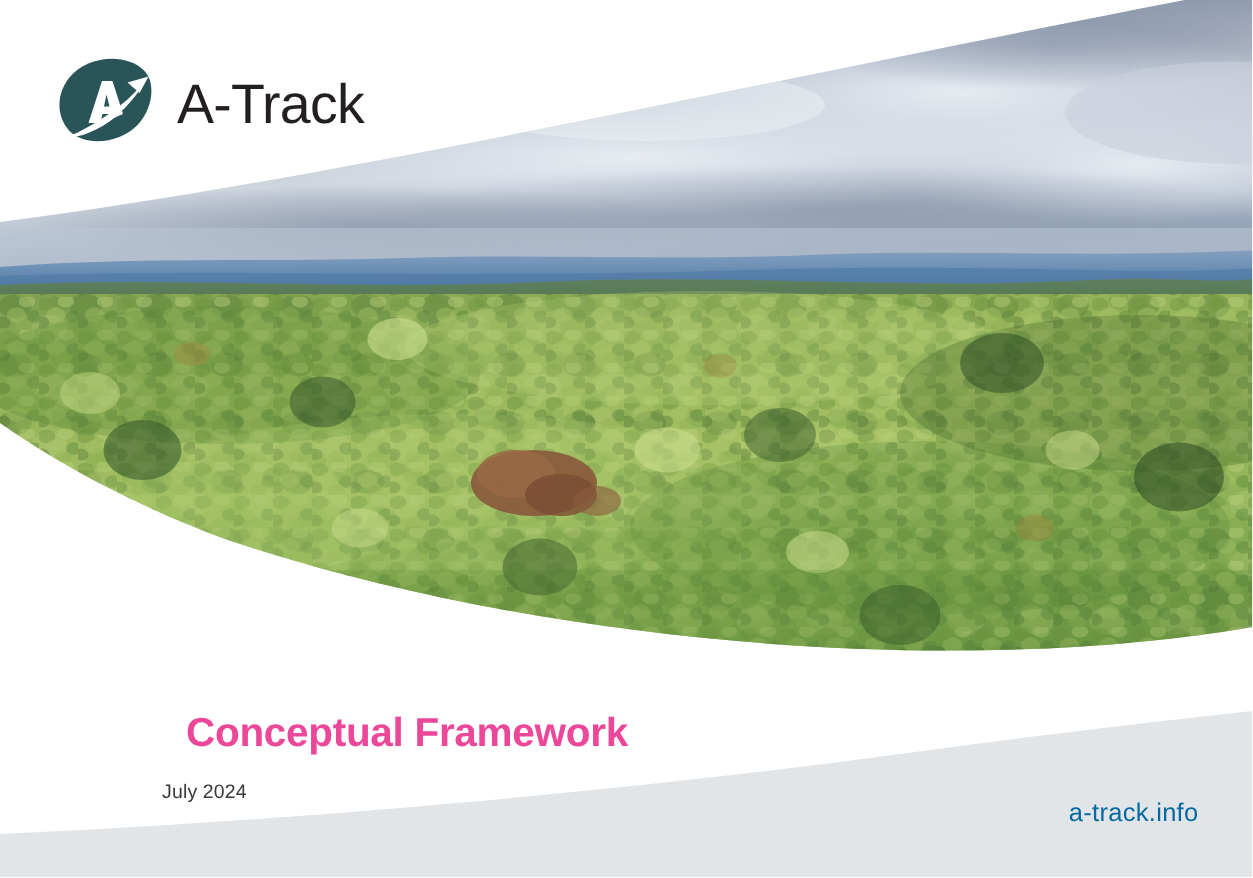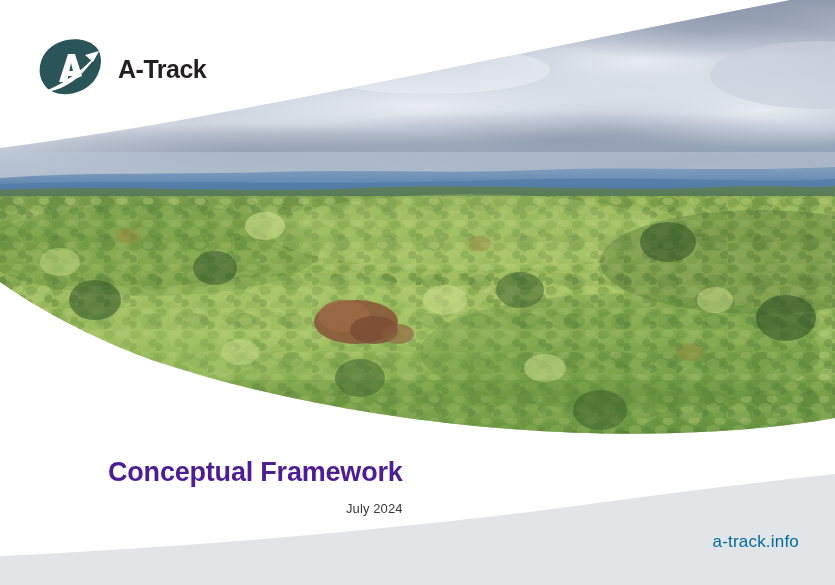--- a/index.html
+++ b/index.html
@@ -61,52 +61,51 @@
     gap: 14px;
     z-index: 6;
   }
   #logo-mark {
     width: 66px;
     height: 62px;
     display: block;
     flex: none;
   }
   #logo-wordmark {
-    font-size: 25px;
-    font-weight: bold;
+    font-size: 37px;
+    font-weight: normal;
     letter-spacing: -0.5px;
     color: #231f20;
     line-height: 1;
     white-space: nowrap;
   }
 
   
   #title-block {
     position: absolute;
     left: 108px;
     top: 458px;
     z-index: 6;
   }
   #deck-title {
     font-size: 27px;
     font-weight: bold;
-    color: #4c1d95;
+    color: #ec4899;
     letter-spacing: -0.2px;
     line-height: 1.1;
-    margin: 0;
+    margin: 16px;
     white-space: nowrap;
   }
   #deck-date {
     font-size: 13px;
     font-weight: normal;
     color: #3a3a3a;
     margin-top: 13px;
     letter-spacing: 0.1px;
     white-space: nowrap;
-    text-align: right;
   }
 
   
   #footer-url {
     position: absolute;
     right: 36px;
     top: 532px;
     font-size: 17px;
     color: #0369a1;
     letter-spacing: 0.2px;

